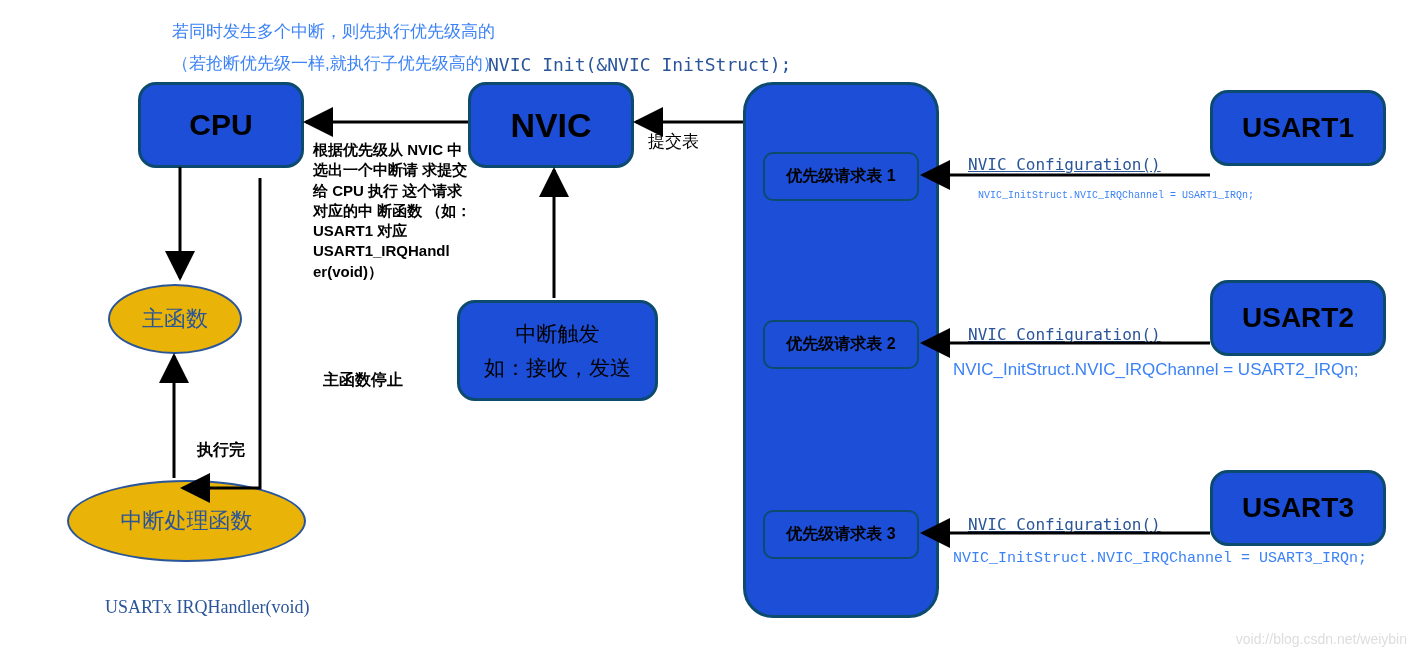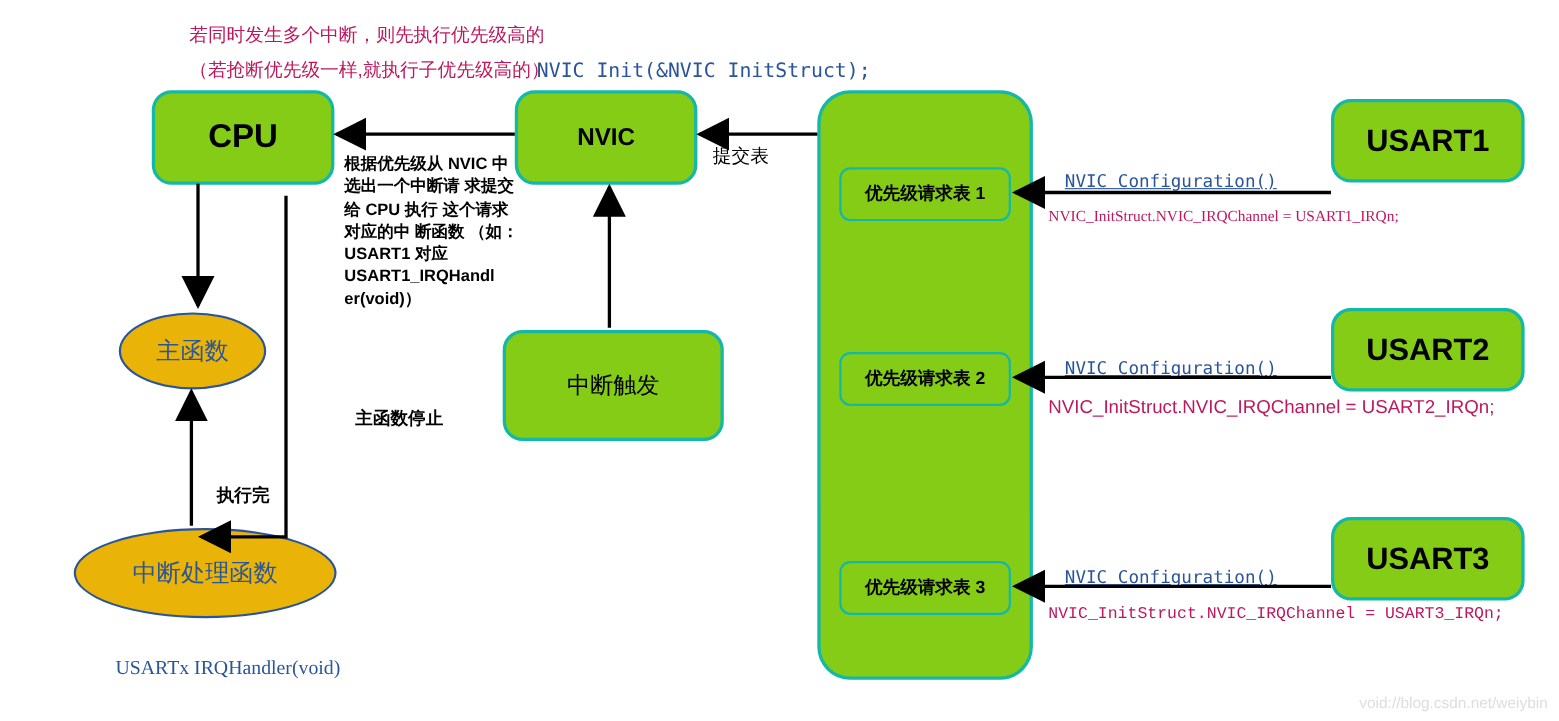--- a/index.html
+++ b/index.html
@@ -1,65 +1,66 @@
 <!DOCTYPE html>
 <html><head>
 <meta charset="utf-8">
 <style>
   html,body{margin:0;padding:0}
   body{width:1417px;height:655px;position:relative;background:#fff;font-family:"Microsoft YaHei",Arial,sans-serif}
-  .box{position:absolute;border:3px solid #14b8a6;border-radius:18px;display:flex;align-items:center;justify-content:center;font-weight:700;background:#84cc16}
+  .box{position:absolute;border:3px solid #0c4a6e;border-radius:18px;display:flex;align-items:center;justify-content:center;font-weight:700;background:#1d4ed8}
   .ellipse{position:absolute;border:2.5px solid #2a5599;border-radius:50%;display:flex;align-items:center;justify-content:center;color:#2a5599;font-weight:400;background:#eab308}
   .txt{position:absolute;font-size:16px;white-space:pre}
-  .red{color:#be185d}
+  .red{color:#3b82f6}
   .blue{color:#2a5599;text-decoration:underline}
   .watermark{position:absolute;right:10px;bottom:8px;color:#ddd;font-size:14px}
   svg.arrows{position:absolute;left:0;top:0;width:1417px;height:655px;pointer-events:none}
   svg.arrows line,svg.arrows polyline{stroke:#000;stroke-width:3;fill:none}
 </style>
 </head>
 <body>
 
 <div class="txt red" style="left:172px;top:20px;font-size:17px">若同时发生多个中断，则先执行优先级高的</div>
 <div class="txt red" style="left:172px;top:52px;font-size:17px">（若抢断优先级一样,就执行子优先级高的）</div>
 <div class="txt" style="left:488px;top:54px;color:#2a5599;font-family:monospace;font-size:18px">NVIC Init(&amp;NVIC InitStruct);</div>
 
 <div class="box" style="left:138px;top:82px;width:160px;height:80px;font-size:30px">CPU</div>
 
-<div class="box" style="left:468px;top:82px;width:160px;height:80px;font-size:22px">NVIC</div>
+<div class="box" style="left:468px;top:82px;width:160px;height:80px;font-size:34px">NVIC</div>
 
 <div class="txt" style="left:313px;top:140px;width:160px;white-space:normal;font-weight:700;font-size:15px;line-height:1.35">根据优先级从 NVIC
 中选出一个中断请
 求提交给 CPU 执行
 这个请求对应的中
 断函数
 （如：USART1 对应
 USART1_IRQHandl
 er(void)）</div>
 
 <div class="box" style="left:743px;top:82px;width:190px;height:530px;border-radius:30px"></div>
 <div class="box" style="left:763px;top:152px;width:152px;height:45px;font-size:16px;border-radius:10px;border-width:2px">优先级请求表 1</div>
 <div class="box" style="left:763px;top:320px;width:152px;height:45px;font-size:16px;border-radius:10px;border-width:2px">优先级请求表 2</div>
 <div class="box" style="left:763px;top:510px;width:152px;height:45px;font-size:16px;border-radius:10px;border-width:2px">优先级请求表 3</div>
 
 <div class="box" style="left:1210px;top:90px;width:170px;height:70px;font-size:28px">USART1</div>
 <div class="box" style="left:1210px;top:280px;width:170px;height:70px;font-size:28px">USART2</div>
 <div class="box" style="left:1210px;top:470px;width:170px;height:70px;font-size:28px">USART3</div>
 
 <div class="txt blue" style="left:968px;top:155px;font-family:monospace;font-size:16px">NVIC Configuration()</div>
-<div class="txt red" style="left:953px;top:190px;font-family:Liberation Serif, serif;font-size:14px">NVIC_InitStruct.NVIC_IRQChannel = USART1_IRQn;</div>
+<div class="txt red" style="left:978px;top:190px;font-family:Liberation Mono, monospace;font-size:10px">NVIC_InitStruct.NVIC_IRQChannel = USART1_IRQn;</div>
 
 <div class="txt blue" style="left:968px;top:325px;font-family:monospace;font-size:16px">NVIC Configuration()</div>
 <div class="txt red" style="left:953px;top:360px;font-family:Liberation Sans, sans-serif;font-size:17px">NVIC_InitStruct.NVIC_IRQChannel = USART2_IRQn;</div>
 
 <div class="txt blue" style="left:968px;top:515px;font-family:monospace;font-size:16px">NVIC Configuration()</div>
 <div class="txt red" style="left:953px;top:550px;font-family:Liberation Mono, monospace;font-size:15px">NVIC_InitStruct.NVIC_IRQChannel = USART3_IRQn;</div>
 
 <div class="box" style="left:457px;top:300px;width:195px;height:95px;font-size:21px;font-weight:400;flex-direction:column;line-height:1.6">
   <span>中断触发</span>
+  <span>如：接收，发送</span>
 </div>
 
 <div class="ellipse" style="left:108px;top:284px;width:130px;height:66px;font-size:22px">主函数</div>
 <div class="ellipse" style="left:67px;top:480px;width:235px;height:78px;font-size:22px">中断处理函数</div>
 
 <div class="txt" style="left:648px;top:130px;font-size:17px">提交表</div>
 <div class="txt" style="left:323px;top:370px;font-weight:700;font-size:16px">主函数停止</div>
 <div class="txt" style="left:197px;top:440px;font-weight:700;font-size:16px">执行完</div>
 <div class="txt" style="left:105px;top:597px;color:#2a5599;font-family:Liberation Serif, serif;font-size:18px">USARTx IRQHandler(void)</div>
 

